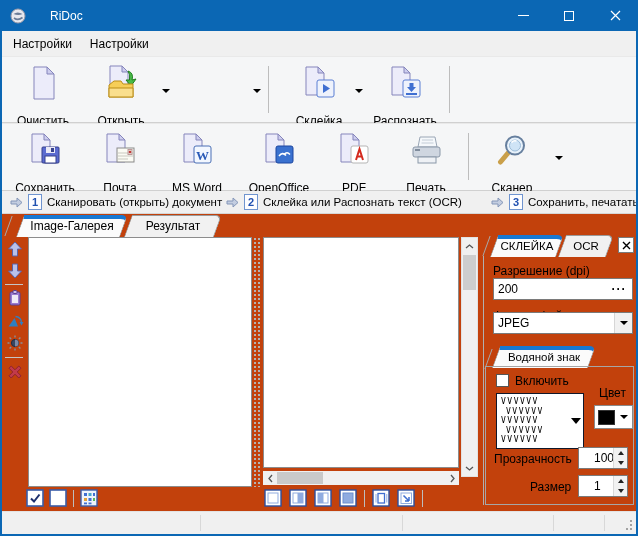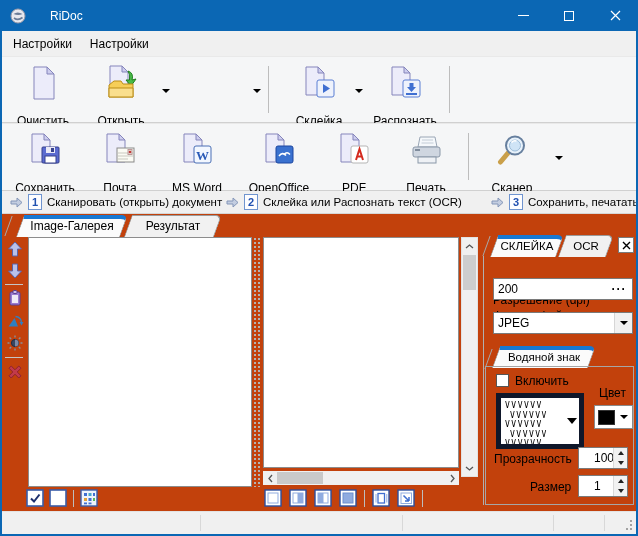--- a/index.html
+++ b/index.html
@@ -76,21 +76,21 @@
   .fieldbox { position:absolute; left:10px; width:140px; height:22px; border:1px solid #7a7a7a; background:#fff;
     display:flex; align-items:center; }
   .fieldbox input { flex:1; min-width:0; border:none; outline:none; background:transparent;
     font:12px "Liberation Sans", sans-serif; padding-left:4px; }
   .dots-btn { width:26px; text-align:center; font-weight:bold; letter-spacing:1px; font-size:12px; color:#000; }
   .dd-btn { width:18px; height:100%; background:#f1f1f1; border-left:1px solid #d6d6d6;
     display:flex; align-items:center; justify-content:center; }
   .sel-text { flex:1; padding-left:4px; }
   .groupbox { position:absolute; left:2px; top:133px; width:149px; height:139px; border:1px solid #a6a6a6; }
   .cb { position:absolute; left:10px; top:7px; width:13px; height:13px; border:1px solid #555; background:#fff; }
-  .pattern { position:absolute; left:10px; top:26px; width:88px; height:56px; border:5px solid #0f172a;
+  .pattern { position:absolute; left:10px; top:26px; width:88px; height:56px; border:1px solid #0f172a;
     background:#fff; display:flex; }
   .pat-rows { flex:1; padding:3px 0 0 4px; font-family:"DejaVu Sans Mono", monospace;
     font-size:8px; line-height:9.6px; letter-spacing:1.5px; color:#000; overflow:hidden; }
   .pat-rows div:nth-child(even) { padding-left:5px; }
   .pat-dd { width:15px; display:flex; align-items:center; justify-content:center; }
   .caret-big { width:0; height:0; border-left:5px solid transparent; border-right:5px solid transparent; border-top:6px solid #000; }
   .color-combo { position:absolute; left:108px; top:38px; width:39px; height:24px; border:1px solid #8a8a8a;
     background:#fff; display:flex; align-items:center; }
   .swatch { width:17px; height:15px; margin-left:3px; background:#000; border:1px solid #333; }
   .cc-dd { flex:1; display:flex; align-items:center; justify-content:center; }
@@ -462,21 +462,21 @@
       </div>
       <div class="tab" style="left:79px;width:48px;top:2px;">
         <span>OCR</span>
       </div>
       <div class="rp-close">
         <svg width="9" height="9" viewBox="0 0 9 9">
             <path d="M1 1 L8 8 M8 1 L1 8" stroke="#000" stroke-width="1.4"></path>
           </svg>
       </div>
 
-      <div class="rl" style="left:10px;top:31px;margin-top:29px;">Разрешение (dpi)</div>
+      <div class="rl" style="left:10px;top:31px;">Разрешение (dpi)</div>
       <div class="fieldbox" style="top:45px;">
         <input readonly="" value="200" style="">
         <span class="dots-btn">···</span>
       </div>
 
       <div class="rl" style="left:10px;top:76px;">Формат файла</div>
       <div class="fieldbox" style="top:79px;justify-content:center;">
         <span class="sel-text">JPEG</span>
         <span class="dd-btn">
             <span class="caret"></span>

